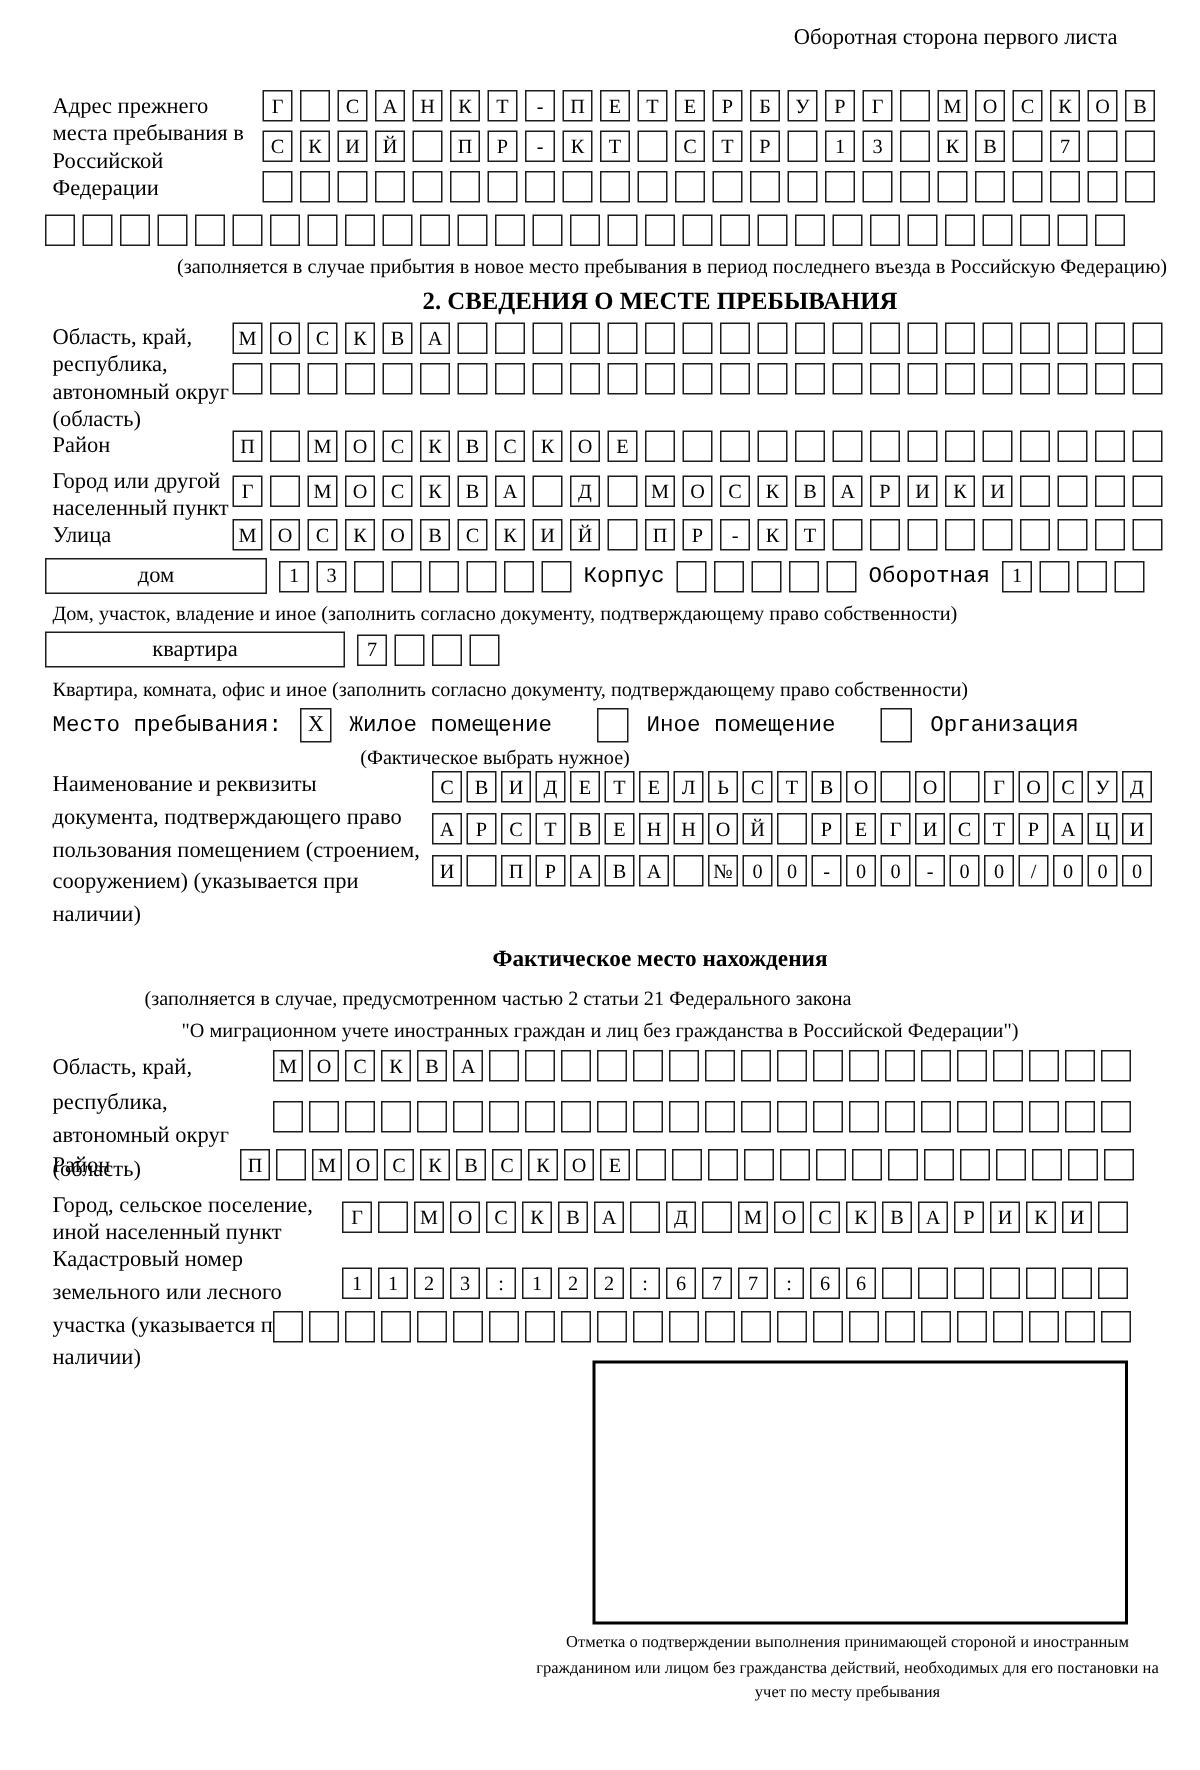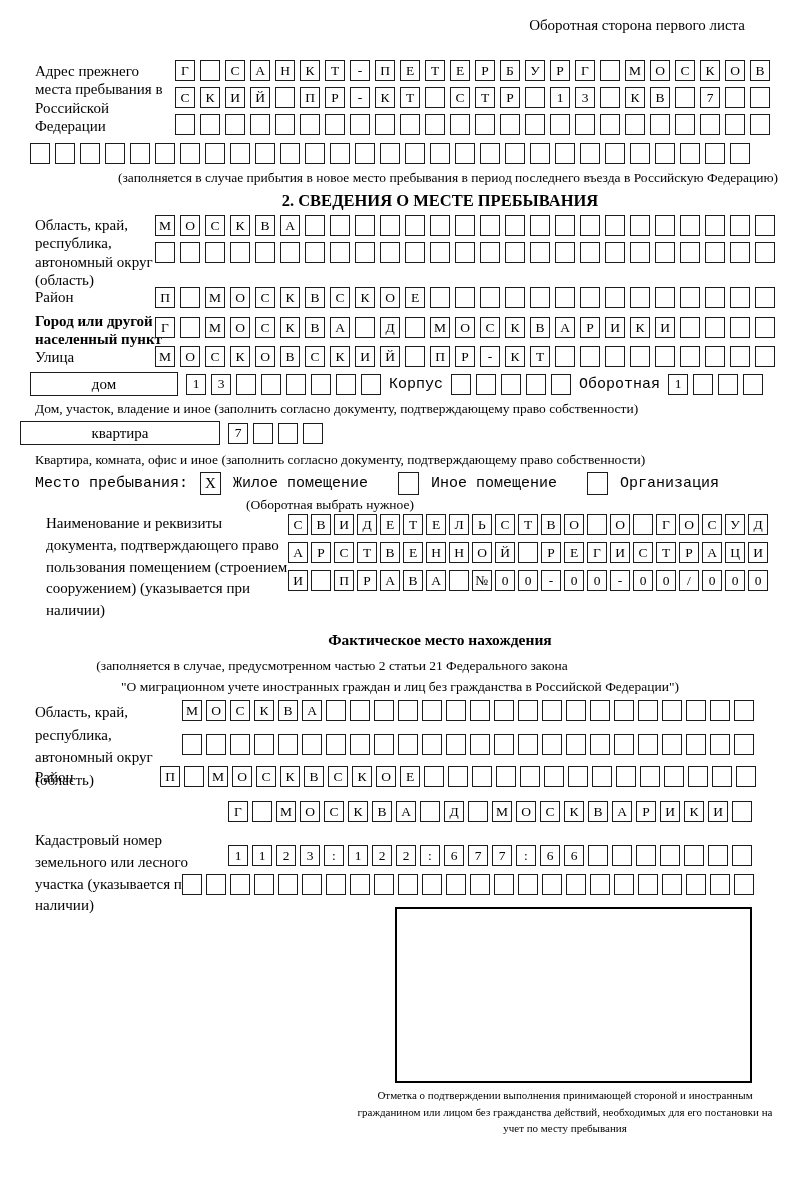--- a/index.html
+++ b/index.html
@@ -237,21 +237,21 @@
       <span class="cell"></span>
       <span class="cell"></span>
       <span class="cell"></span>
       <span class="cell"></span>
       <span class="cell"></span>
       <span class="cell"></span>
       <span class="cell"></span>
       <span class="cell"></span>
     </div>
 
-  <div class="abs lbl" style="top:312px;left:35px;width:130px;font-weight:bold;">Город или другой населенный пункт</div>
+  <div class="abs lbl" style="top:312px;left:35px;width:130px;">Город или другой населенный пункт</div>
   <div class="abs cellrow" style="top:317px;left:155px;">
       <span class="cell">Г</span>
       <span class="cell"></span>
       <span class="cell">М</span>
       <span class="cell">О</span>
       <span class="cell">С</span>
       <span class="cell">К</span>
       <span class="cell">В</span>
       <span class="cell">А</span>
       <span class="cell"></span>
@@ -325,43 +325,43 @@
     <span class="inline-lbl">Оборотная</span>
     <div class="cellrow">
         <span class="cell">1</span>
         <span class="cell"></span>
         <span class="cell"></span>
         <span class="cell"></span>
       </div>
   </div>
   <div class="abs note" style="top:401px;left:35px;">Дом, участок, владение и иное (заполнить согласно документу, подтверждающему право собственности)</div>
 
-  <div class="abs inlinerow" style="top:421px;left:20px;">
+  <div class="abs inlinerow" style="top:421px;left:30px;">
     <div class="widebox" style="width:200px;">квартира</div>
     <div class="cellrow">
         <span class="cell">7</span>
         <span class="cell"></span>
         <span class="cell"></span>
         <span class="cell"></span>
       </div>
   </div>
   <div class="abs note" style="top:452px;left:35px;">Квартира, комната, офис и иное (заполнить согласно документу, подтверждающему право собственности)</div>
 
   <div class="abs inlinerow" style="top:472px;left:35px;gap:12px;">
     <span class="inline-lbl">Место пребывания:</span>
     <span class="chk">X</span>
     <span class="inline-lbl" style="margin-right:18px;">Жилое помещение</span>
     <span class="chk"></span>
     <span class="inline-lbl" style="margin-right:18px;">Иное помещение</span>
     <span class="chk"></span>
     <span class="inline-lbl">Организация</span>
   </div>
-  <div class="abs note center" style="top:497px;left:135px;width:390px;">(Оборотная выбрать нужное)</div>
-
-  <div class="abs lbl" style="top:513px;left:46px;width:250px;line-height:1.45;">Наименование и реквизиты документа, подтверждающего право пользования помещением (строением, сооружением) (указывается при наличии)</div>
+  <div class="abs note center" style="top:497px;left:135px;width:390px;">(Фактическое выбрать нужное)</div>
+
+  <div class="abs lbl" style="top:513px;left:35px;width:250px;line-height:1.45;">Наименование и реквизиты документа, подтверждающего право пользования помещением (строением, сооружением) (указывается при наличии)</div>
   <div class="abs rows" style="top:514px;left:288px;gap:7px;">
     <div class="cellrow gap3">
         <span class="cell">С</span>
         <span class="cell">В</span>
         <span class="cell">И</span>
         <span class="cell">Д</span>
         <span class="cell">Е</span>
         <span class="cell">Т</span>
         <span class="cell">Е</span>
         <span class="cell">Л</span>
@@ -509,20 +509,21 @@
       <span class="cell"></span>
       <span class="cell"></span>
       <span class="cell"></span>
       <span class="cell"></span>
       <span class="cell"></span>
       <span class="cell"></span>
       <span class="cell"></span>
       <span class="cell"></span>
     </div>
 
+  <div class="abs lbl" style="top:795px;left:35px;width:200px;">Город, сельское поселение, иной населенный пункт</div>
   <div class="abs cellrow gap4" style="top:801px;left:228px;">
       <span class="cell">Г</span>
       <span class="cell"></span>
       <span class="cell">М</span>
       <span class="cell">О</span>
       <span class="cell">С</span>
       <span class="cell">К</span>
       <span class="cell">В</span>
       <span class="cell">А</span>
       <span class="cell"></span>

